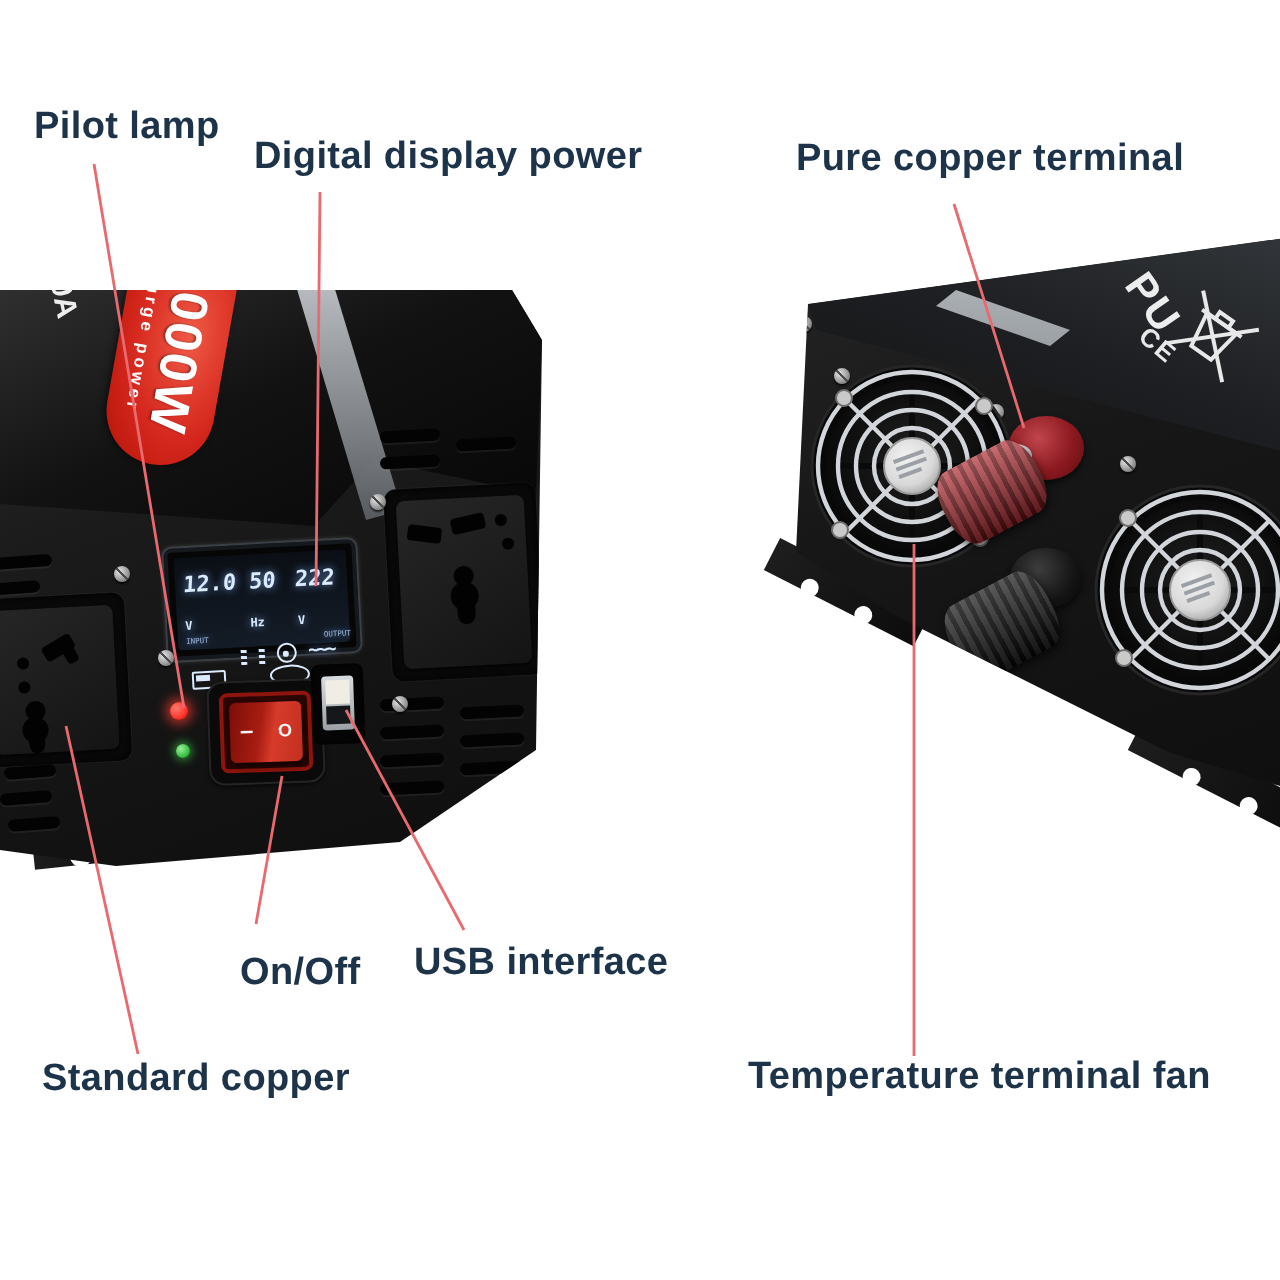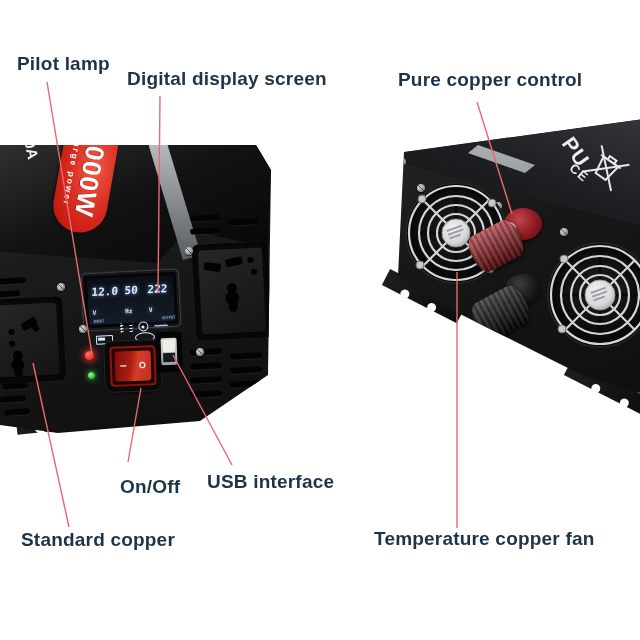--- a/index.html
+++ b/index.html
@@ -346,18 +346,18 @@
   <line x1="47" y1="82" x2="92" y2="354" stroke-width="1.4" stroke="#e8696e"></line>
   <line x1="160" y1="96" x2="158" y2="293" stroke-width="1.4" stroke="#e8696e"></line>
   <line x1="477" y1="102" x2="512" y2="214" stroke-width="1.4" stroke="#e8696e"></line>
   <line x1="141" y1="388" x2="128" y2="462" stroke-width="1.4" stroke="#e8696e"></line>
   <line x1="173" y1="355" x2="232" y2="465" stroke-width="1.4" stroke="#e8696e"></line>
   <line x1="33" y1="363" x2="69" y2="527" stroke-width="1.4" stroke="#e8696e"></line>
   <line x1="457" y1="272" x2="457" y2="528" stroke-width="1.4" stroke="#e8696e"></line>
 </svg>
 
 <div class="label" style="left:17px;top:53px;">Pilot lamp</div>
-<div class="label" style="left:127px;top:68px;">Digital display screen</div>
-<div class="label" style="left:398px;top:69px;">Pure copper control</div>
+<div class="label" style="left:127px;top:68px;">Digital display power</div>
+<div class="label" style="left:398px;top:69px;">Pure copper terminal</div>
 <div class="label" style="left:120px;top:476px;">On/Off</div>
 <div class="label" style="left:207px;top:471px;">USB interface</div>
 <div class="label" style="left:21px;top:529px;">Standard copper</div>
-<div class="label" style="left:374px;top:528px;">Temperature copper fan</div>
+<div class="label" style="left:374px;top:528px;">Temperature terminal fan</div>
 
 </body></html>

